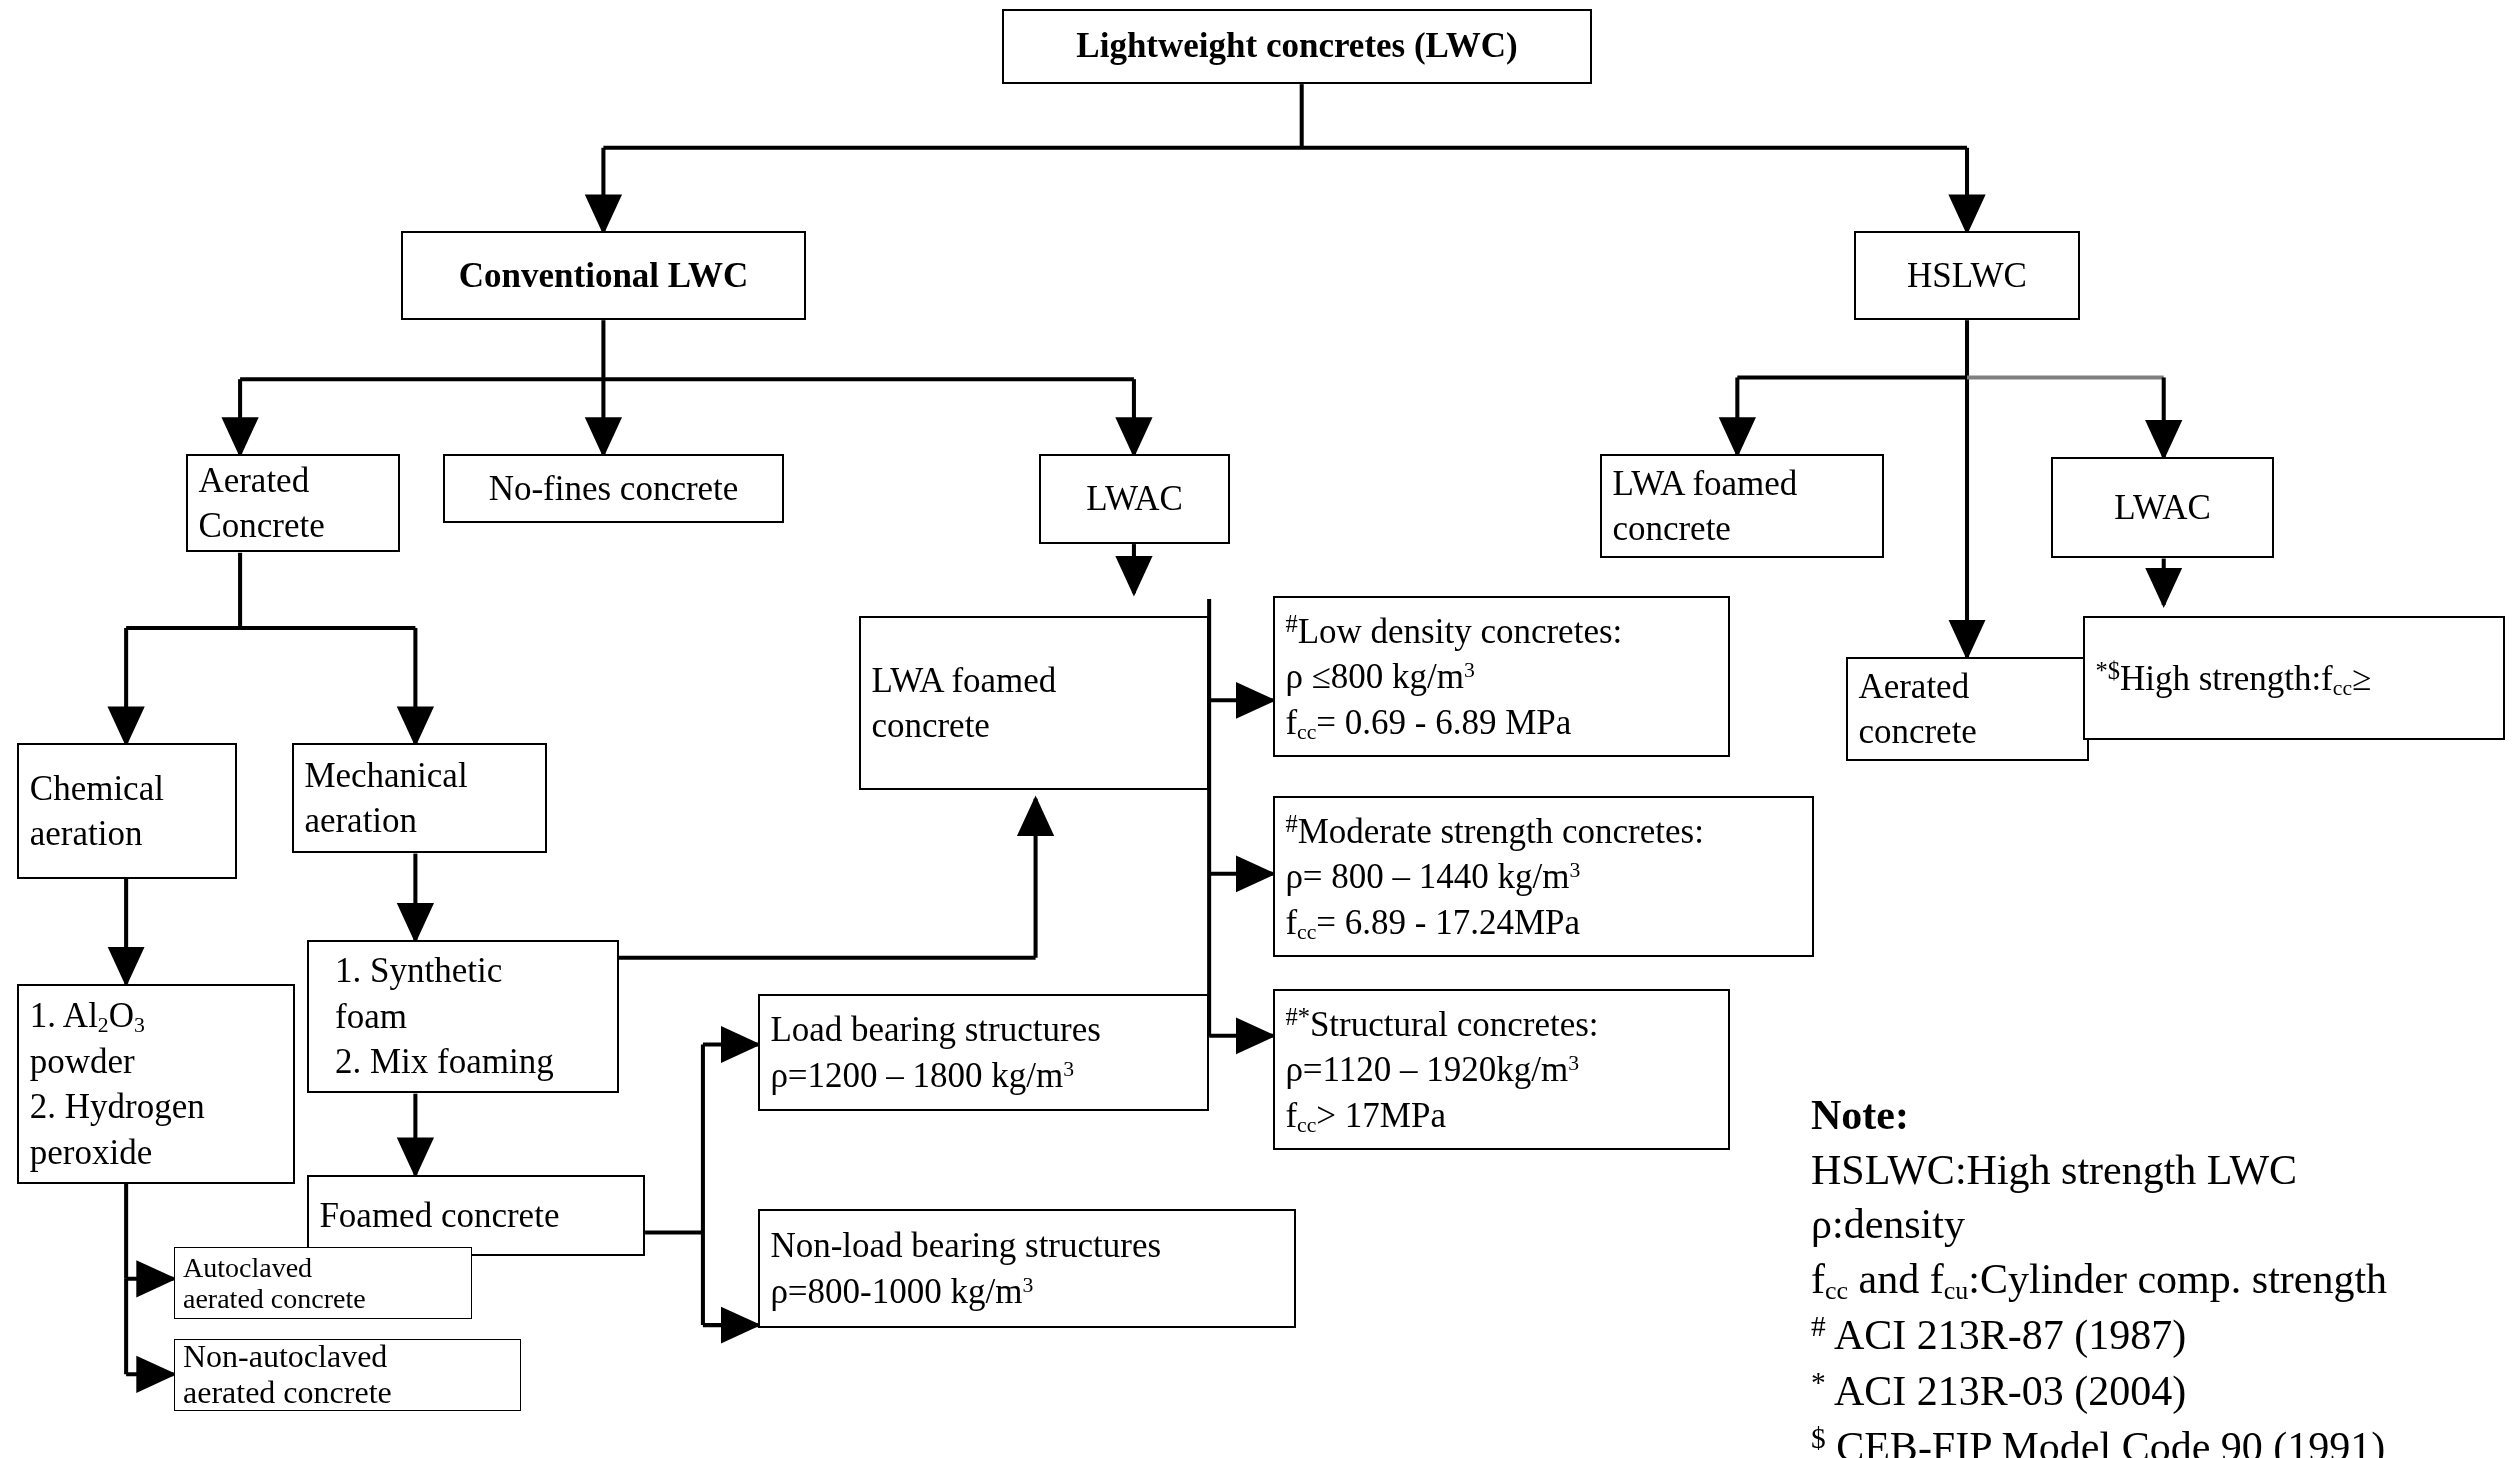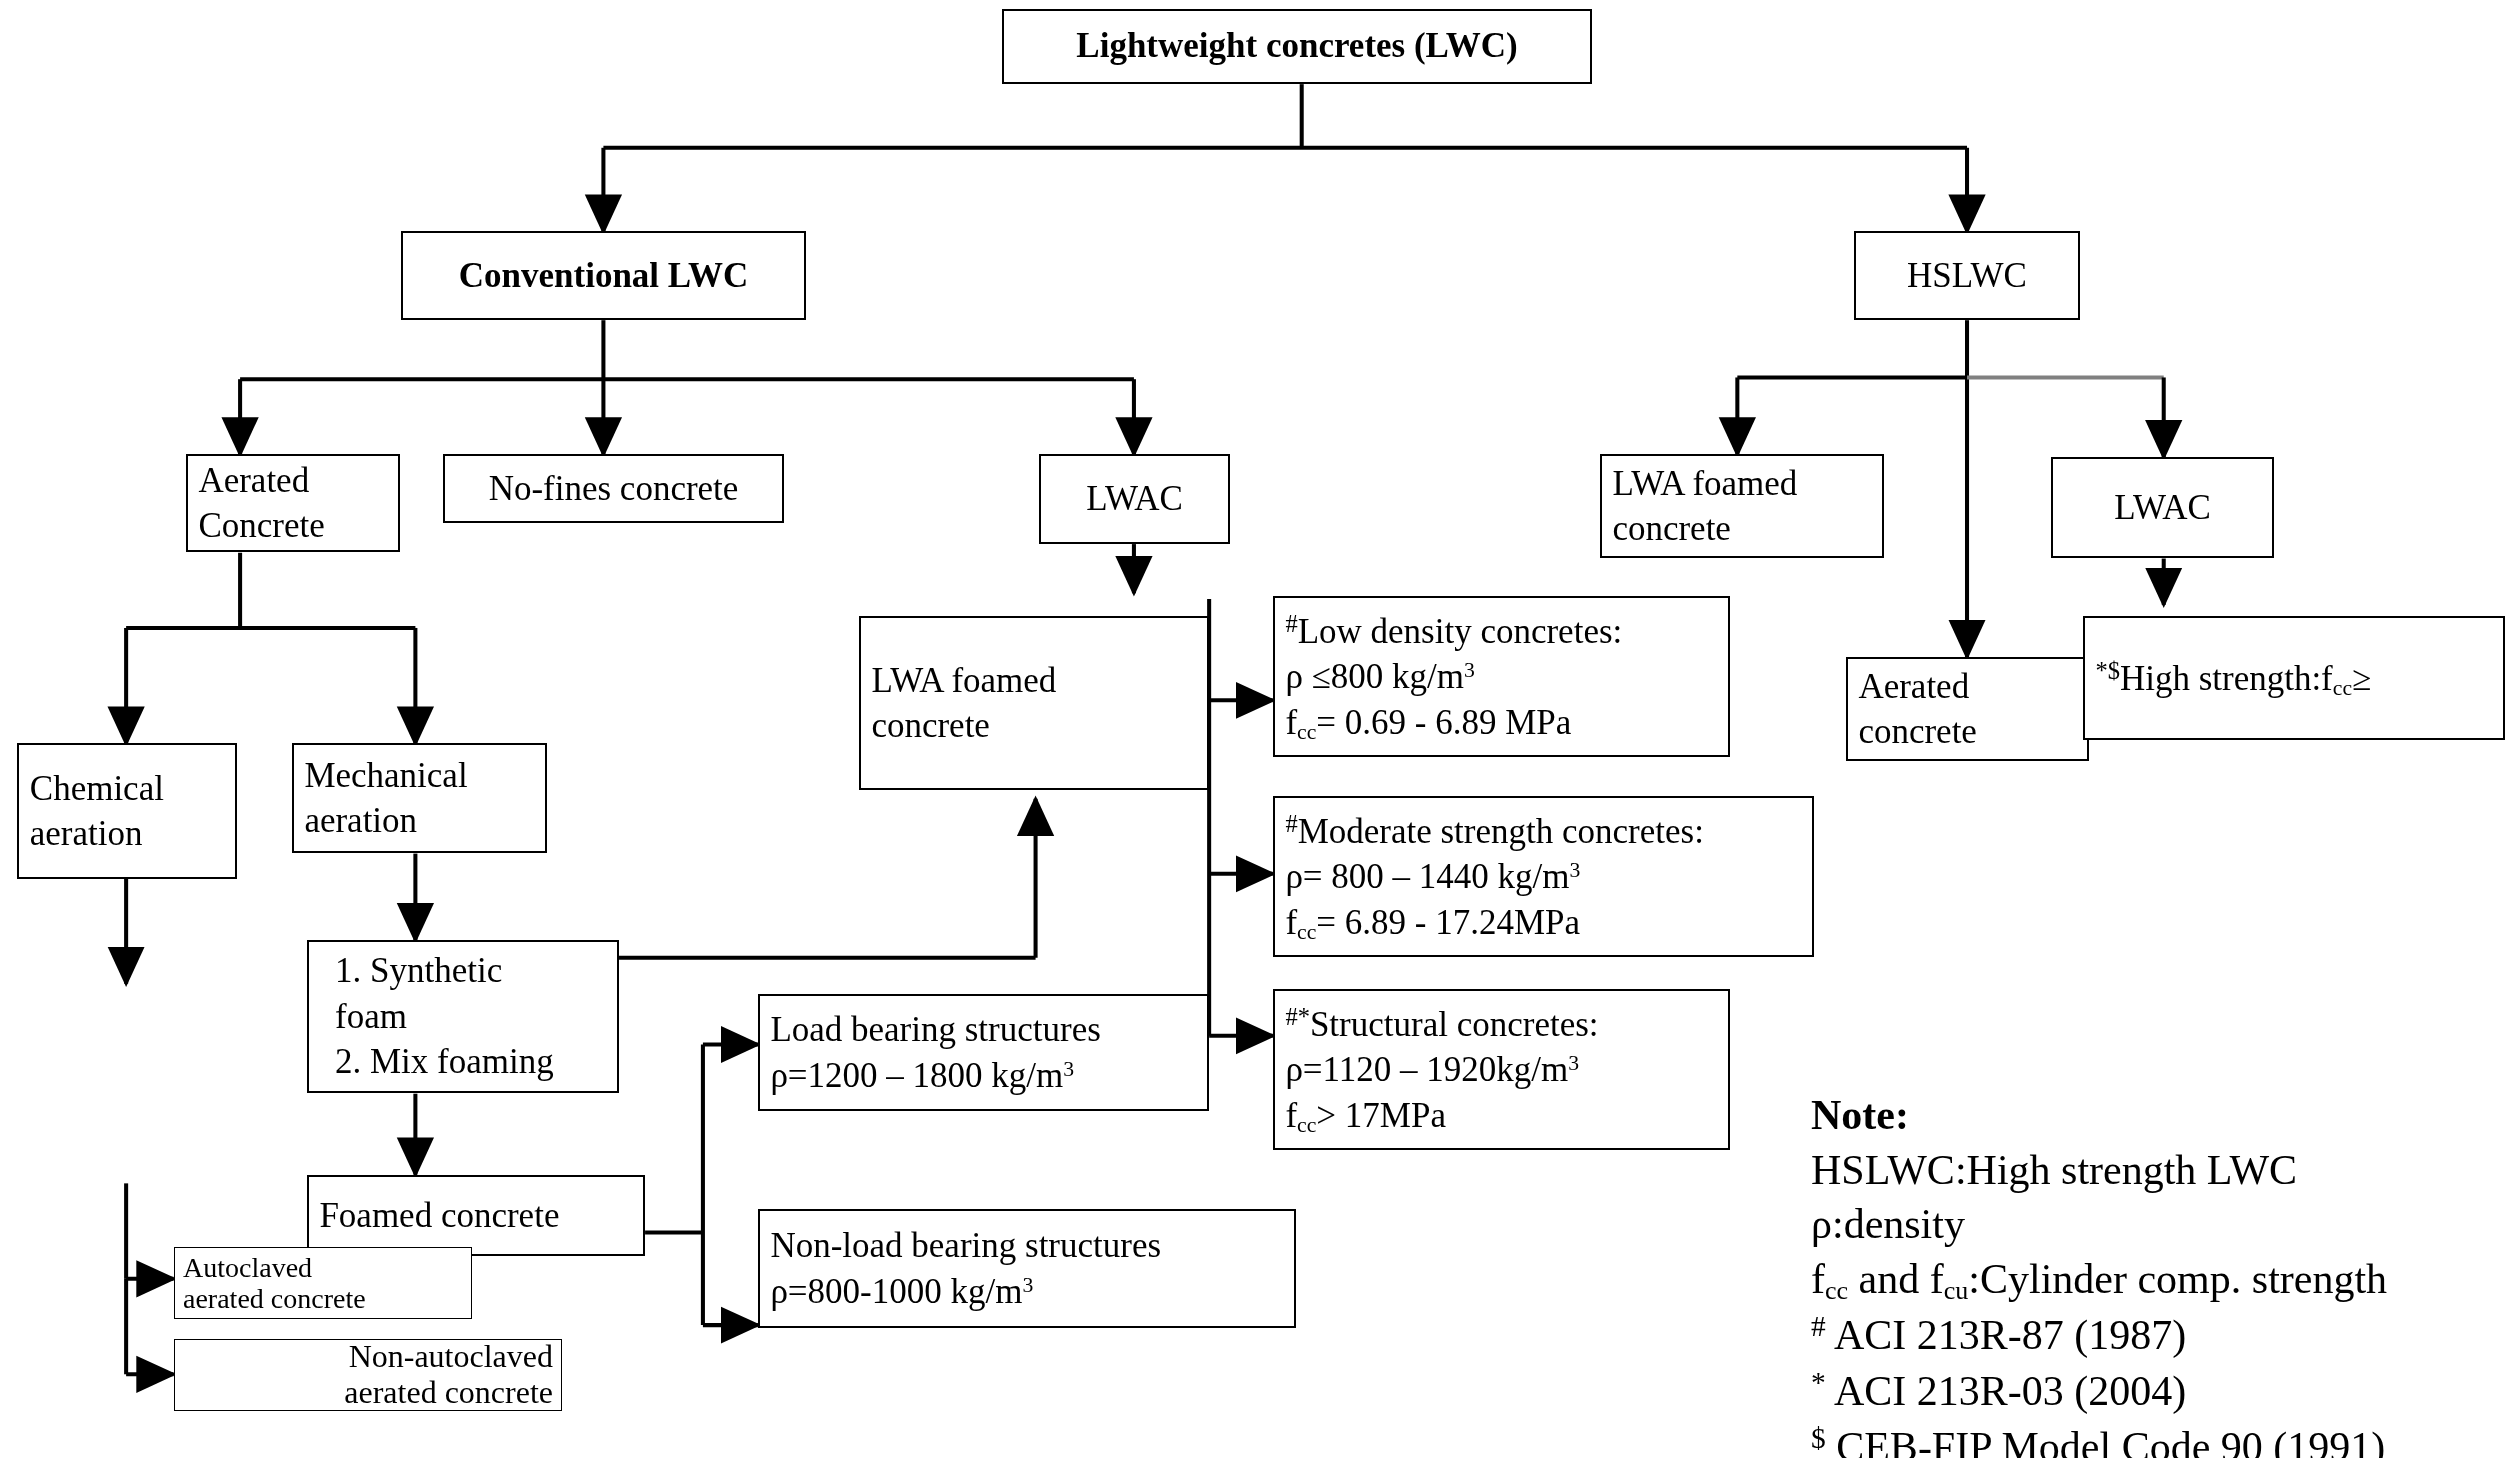--- a/index.html
+++ b/index.html
@@ -168,37 +168,46 @@
   <div class="node" style="left:17.4px; top:743px; width:220px; height:136px;">
     <span class="line">Chemical</span>
     <span class="line">aeration</span>
   </div>
 
   <div class="node" style="left:292px; top:743px; width:255px; height:110px;">
     <span class="line">Mechanical</span>
     <span class="line">aeration</span>
   </div>
 
+  <div class="node" style="left:17.4px; top:984px; width:278px; height:200px;">
+    <span class="line">
+      <span>1.</span>
+      <span><span>Al</span><sub>2</sub><span>O</span><sub>3</sub></span>
+    </span>
+    <span class="line">powder</span>
+    <span class="line">2. Hydrogen</span>
+    <span class="line">peroxide</span>
+  </div>
 
   <div class="node" style="left:307px; top:940px; width:312px; height:153px;padding-left:26px;">
     <span class="line">1. Synthetic</span>
     <span class="line">foam</span>
     <span class="line">2. Mix foaming</span>
   </div>
 
   <div class="node" style="left:307px; top:1175px; width:338px; height:81px;">
     <span class="line">Foamed concrete</span>
   </div>
 
   <div class="node thin" style="left:174px; top:1247px; width:298px; height:72px; padding:1.2px 8px; font-size:28px; line-height:1.12;">
     <span class="line">Autoclaved</span>
     <span class="line">aerated concrete</span>
   </div>
 
-  <div class="node thin" style="left:174px; top:1339px; width:388px; height:72px; padding:1.2px 8px; font-size:32px; line-height:1.12;align-items:flex-end;">
+  <div class="node thin" style="left:174px; top:1339px; width:347px; height:72px; padding:1.2px 8px; font-size:32px; line-height:1.12;">
     <span class="line">Non-autoclaved</span>
     <span class="line">aerated concrete</span>
   </div>
 
   <div class="node" style="left:859px; top:616px; width:350px; height:174px;">
     <span class="line">LWA foamed</span>
     <span class="line">concrete</span>
   </div>
 
   <div class="node" style="left:758px; top:994px; width:451px; height:117px;">

